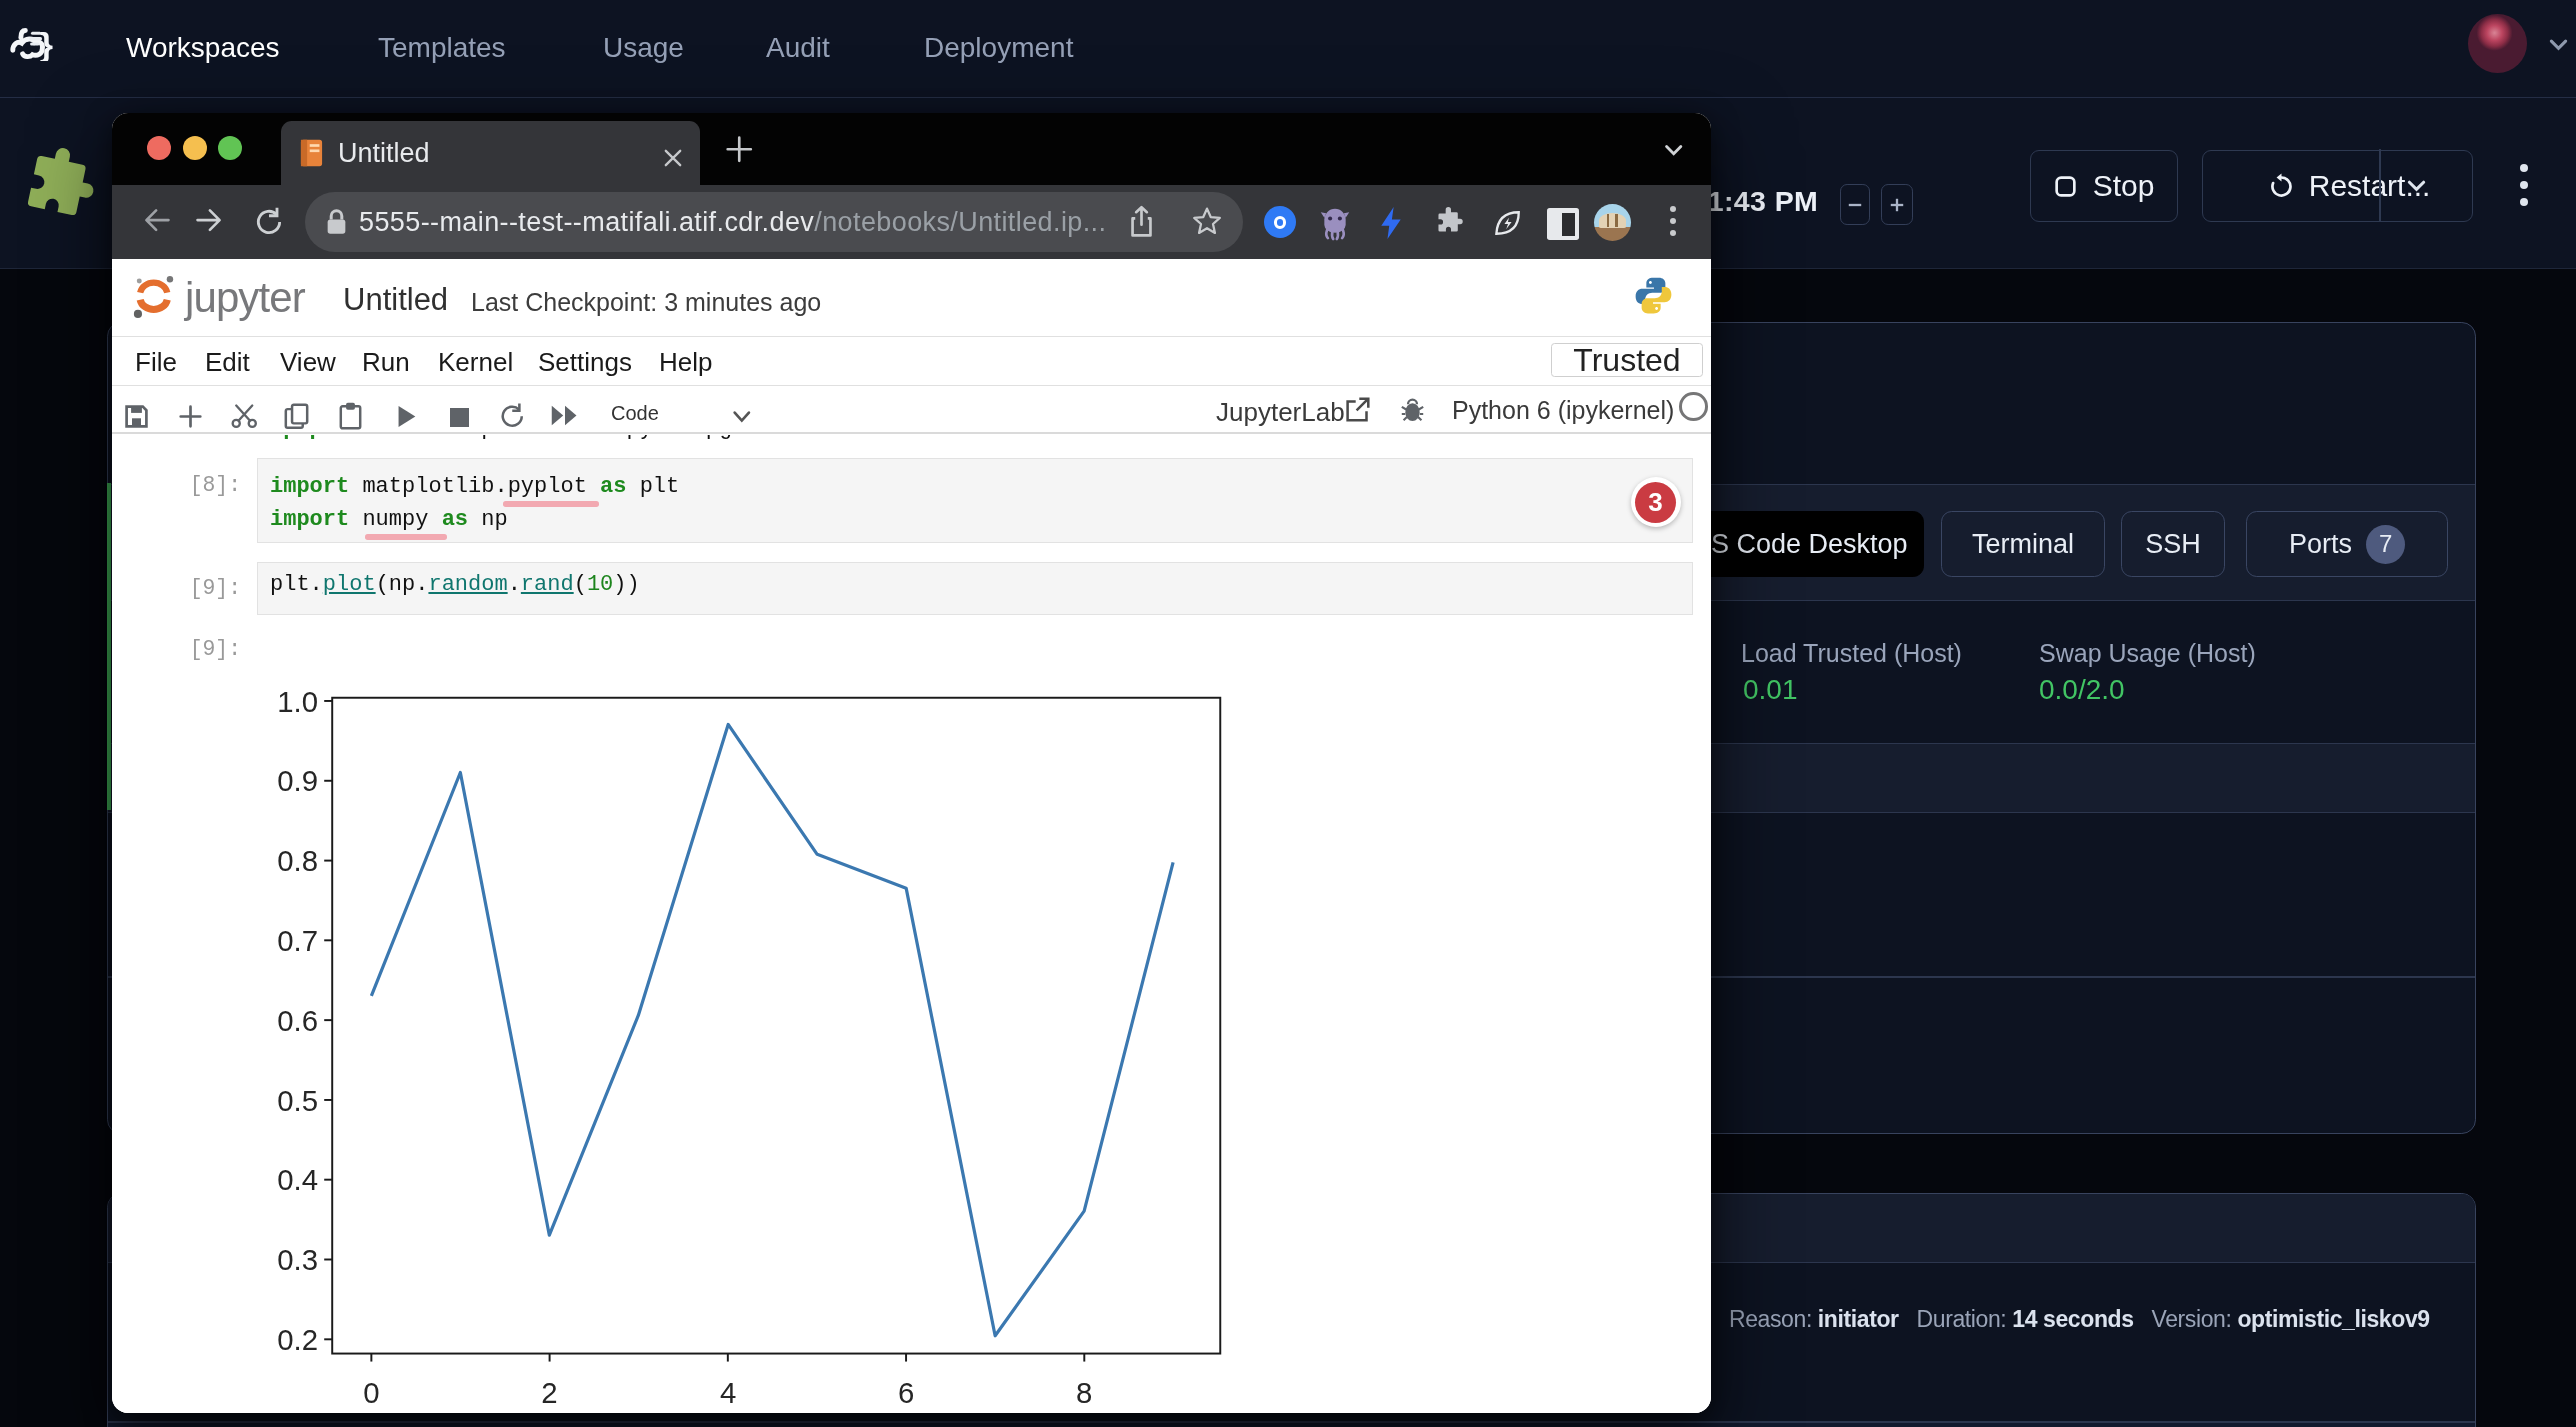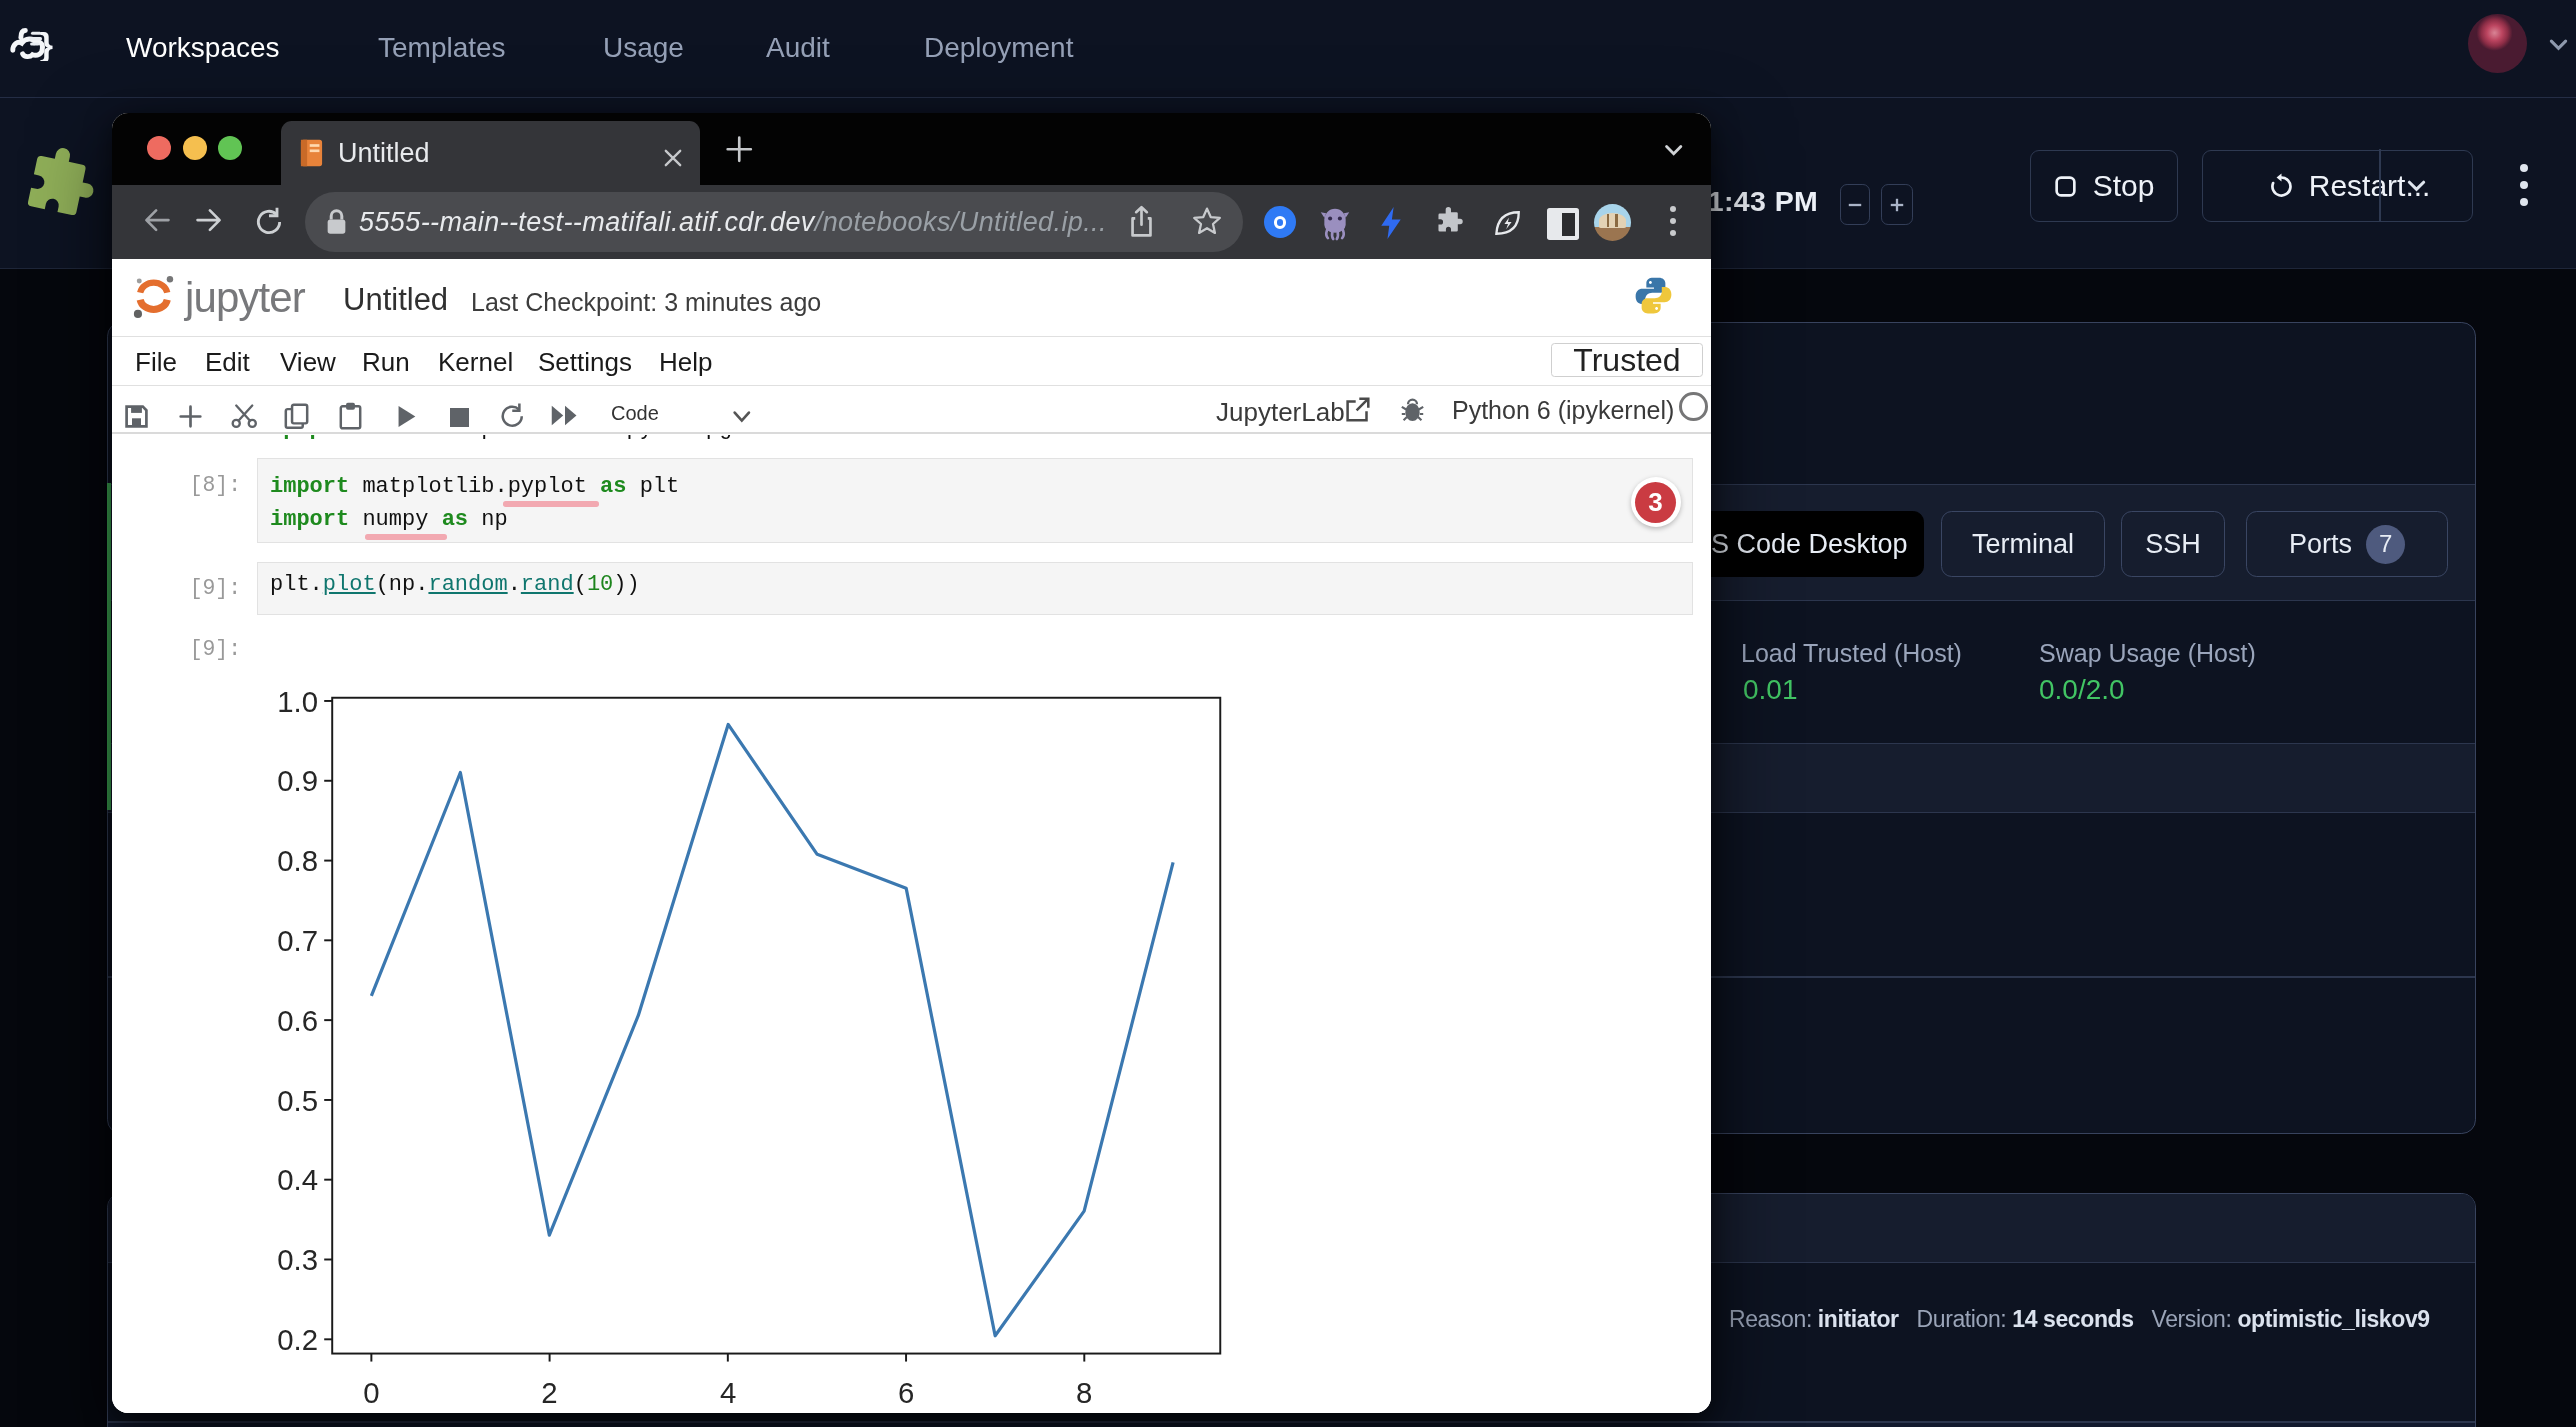--- a/index.html
+++ b/index.html
@@ -29,21 +29,21 @@
   
   #window { position:absolute; left:112px; top:113px; width:1599px; height:1300px;
     border-radius:16px; overflow:hidden; background:#ffffff;
     box-shadow:0 27px 80px rgba(0,0,0,.6), 0 7.1px 27px rgba(0,0,0,.5); }
   #titlebar { position:absolute; left:0; top:0; width:100%; height:72px; background:#030303; }
   .tl { position:absolute; top:23px; width:24px; height:24px; border-radius:50%; }
   #tab { position:absolute; left:169px; top:8px; width:419px; height:64px;
     background:#343539; border-radius:10.7px 10.7px 0 0; }
   #btoolbar { position:absolute; left:0; top:72px; width:100%; height:74px; background:#343539; }
   #pill { position:absolute; left:193px; top:7.1px; width:938px; height:60px;
-    border-radius:30px; background:#4a4b4f;font-style:italic; }
+    border-radius:30px; background:#4a4b4f; }
   #content { position:absolute; left:0; top:146px; width:100%; height:1154px; background:#fff; }
 
   .mono { font-family:"Liberation Mono", monospace; }
   .green { color:#1e8a1e; font-weight:bold; }
   .blue { color:#0f766e;text-decoration:underline; }
   .num { color:#1c841c; }
   .cell { position:absolute; background:#f5f5f5; border:1.8px solid #e2e2e2; }
   .prompt { position:absolute; font-family:"Liberation Mono", monospace;
     font-size:21.4px; color:#999; }
   .rul { position:absolute; height:6.2px; background:#f2a9b1; border-radius:2.7px; }

